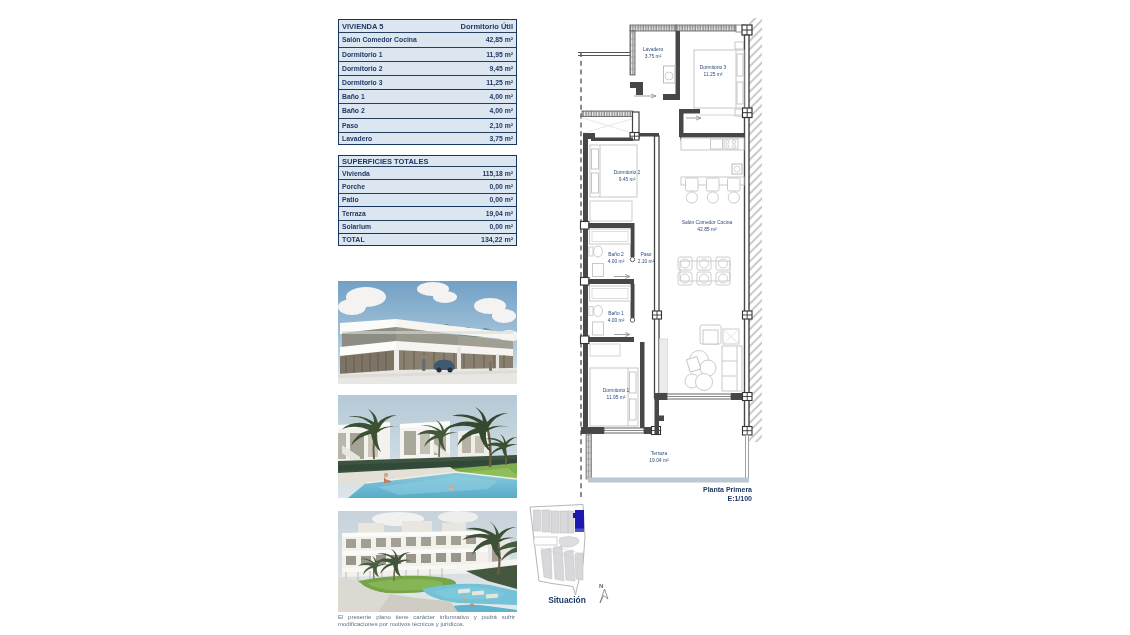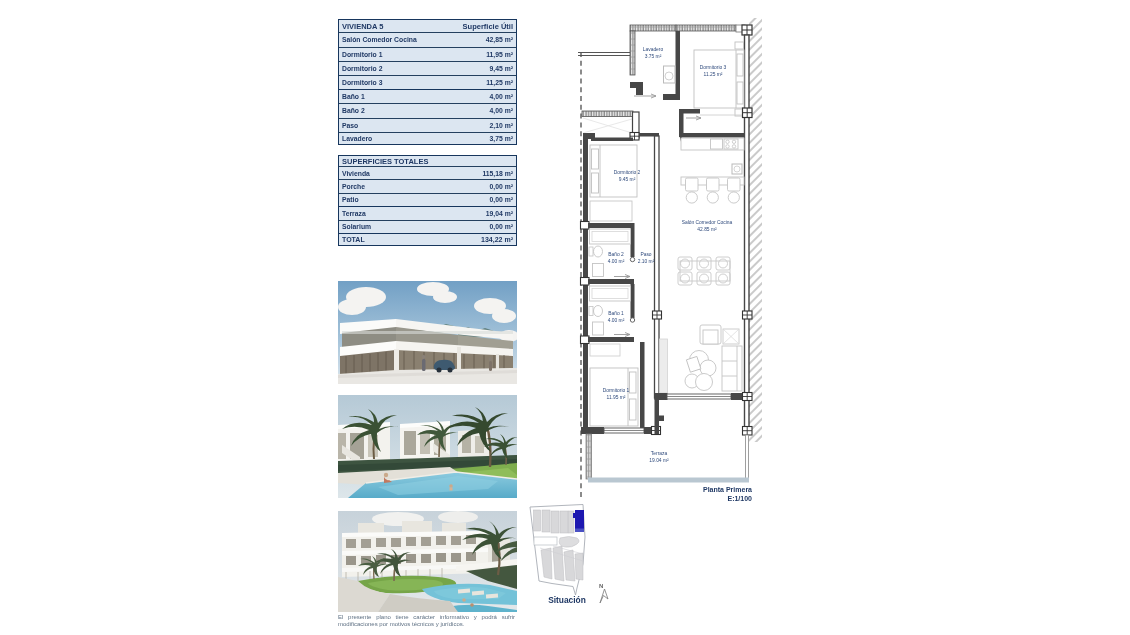--- a/index.html
+++ b/index.html
@@ -10,21 +10,21 @@
 .trow.first{border-top:none;}
 .trow.thick{border-top:1.6px solid #17365d;}
 .hdr{font-weight:bold;font-size:7.5px;}
 </style>
 </head>
 <body>
 
 <div class="abs tbl" style="left:338px;top:19px;width:177px;height:124px;">
   <div class="trow first hdr" style="top:0;height:12px;">
       <span>VIVIENDA 5</span>
-      <span>Superficie Útil</span>
+      <span>Dormitorio Útil</span>
     </div>
   <div class="trow" style="top:12.3px;height:14.2px;">
       <span>Salón Comedor Cocina</span>
       <span>42,85 m²</span>
     </div>
   <div class="trow" style="top:26.5px;height:14.2px;">
       <span>Dormitorio 1</span>
       <span>11,95 m²</span>
     </div>
   <div class="trow" style="top:40.7px;height:14.2px;">

